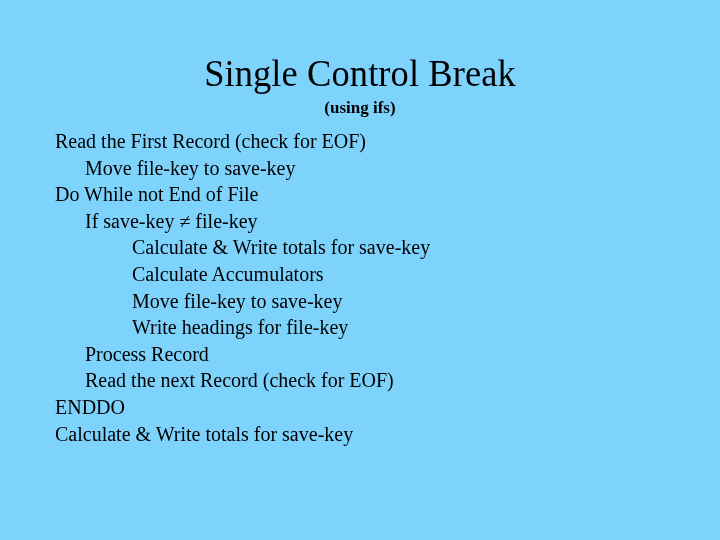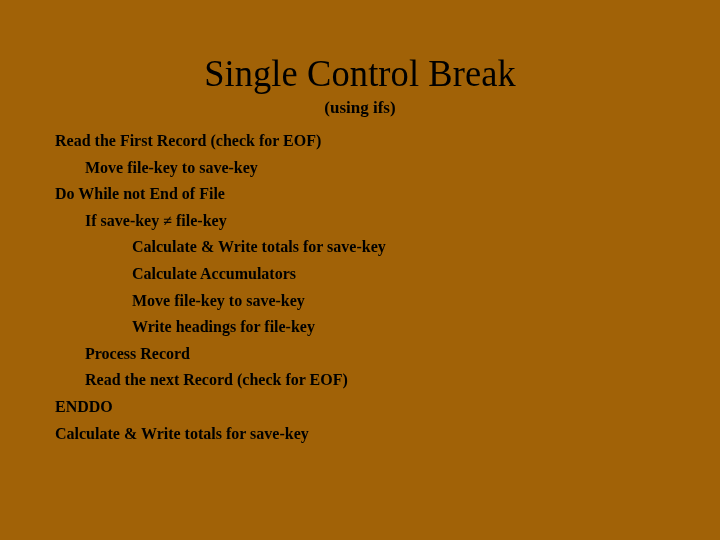--- a/index.html
+++ b/index.html
@@ -16,21 +16,21 @@
     overflow: hidden;
     position: relative;
   }
 
   #slide {
     position: absolute;
     left: 0;
     top: 0;
     width: 720px;
     height: 540px;
-    background: #a16207;
+    background: #7dd3fc;
   }
 
   
   #title-block {
     position: absolute;
     left: 0;
     top: 52px;
     width: 720px;
     text-align: center;
   }
@@ -60,23 +60,23 @@
 
   
   #body-block {
     position: absolute;
     left: 55px;
     top: 128px;
     width: 620px;
   }
 
   .code-line {
-    font-size: 16px;
+    font-size: 20px;
     line-height: 26.6px;
-    font-weight: bold;
+    font-weight: normal;
     color: #000000;
     white-space: pre;
     letter-spacing: 0px;
   }
 
   .indent-0 { padding-left: 0px;  }
   .indent-1 { padding-left: 30px; }
   .indent-2 { padding-left: 77px; }
 </style>
 </head>

